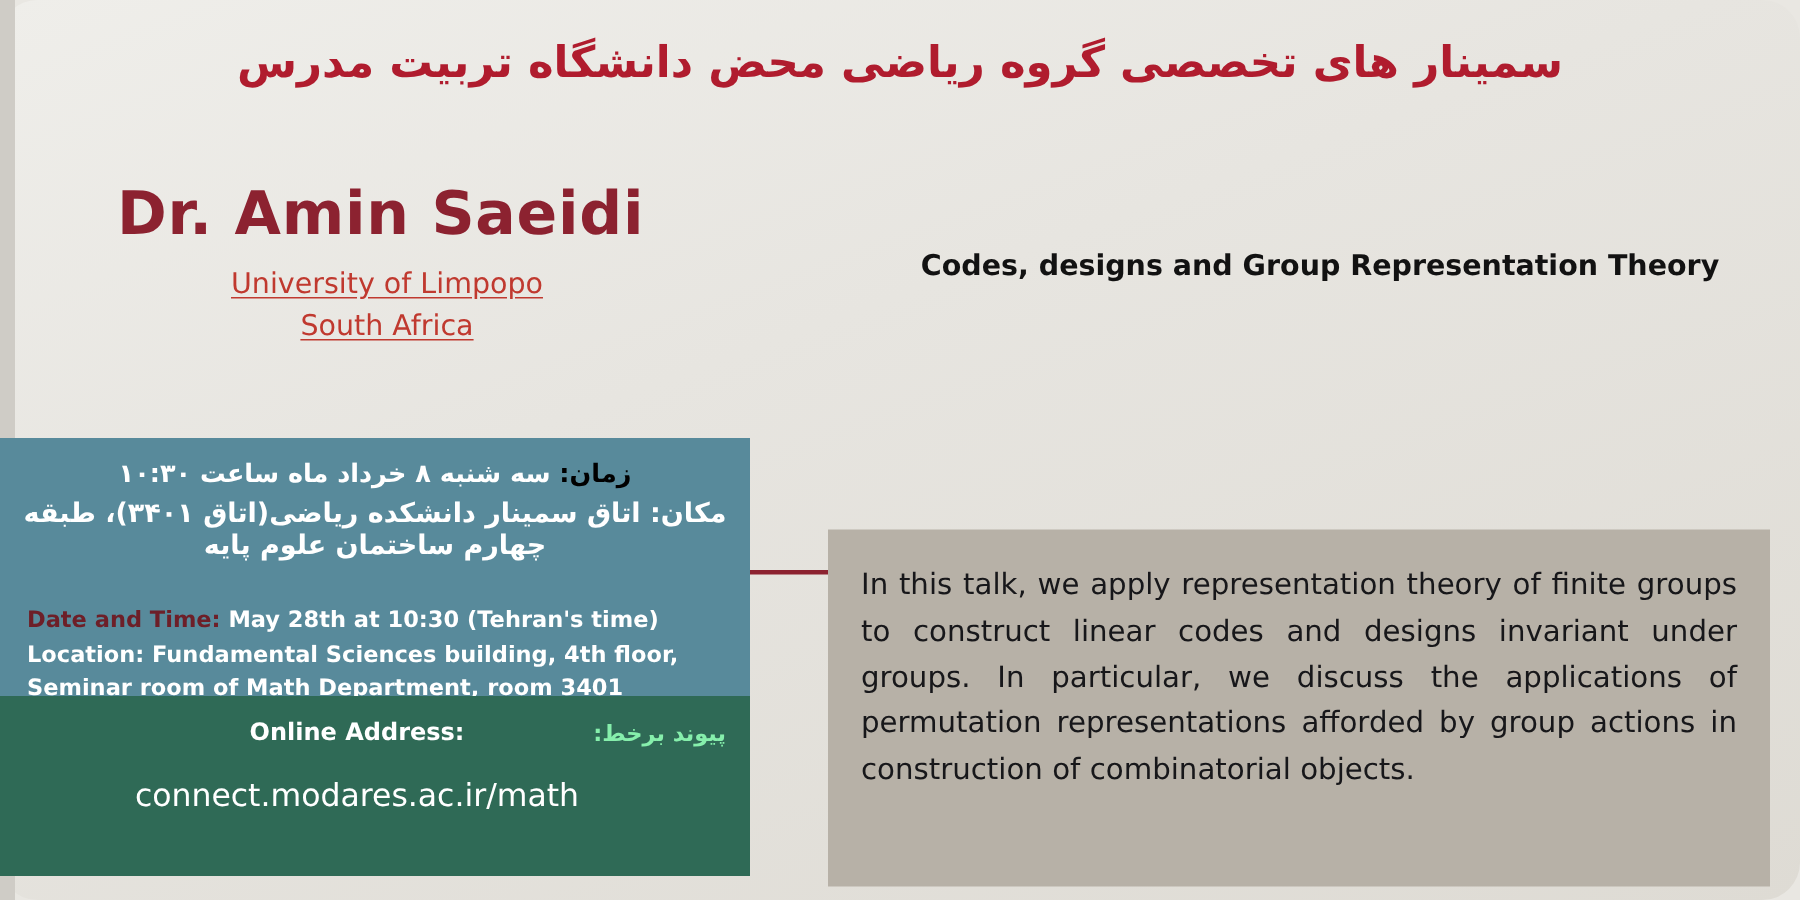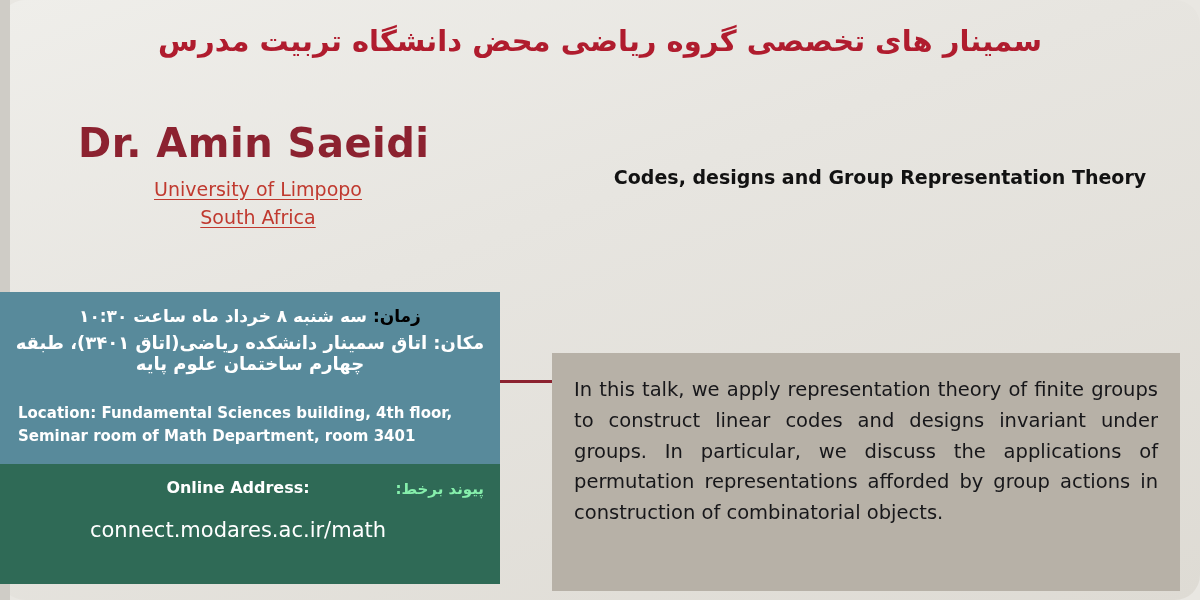--- a/index.html
+++ b/index.html
@@ -215,20 +215,23 @@
 
   <div class="talk-title">Codes, designs and Group Representation Theory</div>
 
   <div class="info-box box-time">
     <div class="fa-line l1">
       <span class="lead">زمان:</span><span> سه شنبه ۸ خرداد ماه ساعت ۱۰:۳۰</span>
     </div>
     <div class="fa-line l2">مکان: اتاق سمینار دانشکده ریاضی(اتاق ۳۴۰۱)، طبقه چهارم ساختمان علوم پایه</div>
 
     <div class="en-block">
+      <div>
+        <span class="lead">Date and Time:</span><span> May 28th at 10:30 (Tehran's time)</span>
+      </div>
       <div>Location: Fundamental Sciences building, 4th floor, Seminar room of Math Department, room 3401</div>
     </div>
   </div>
 
   <div class="info-box box-online">
     <div class="online-row">
       <div class="online-label">Online Address:</div>
       <div class="online-fa">پیوند برخط:</div>
     </div>
     <div class="online-url">connect.modares.ac.ir/math</div>

